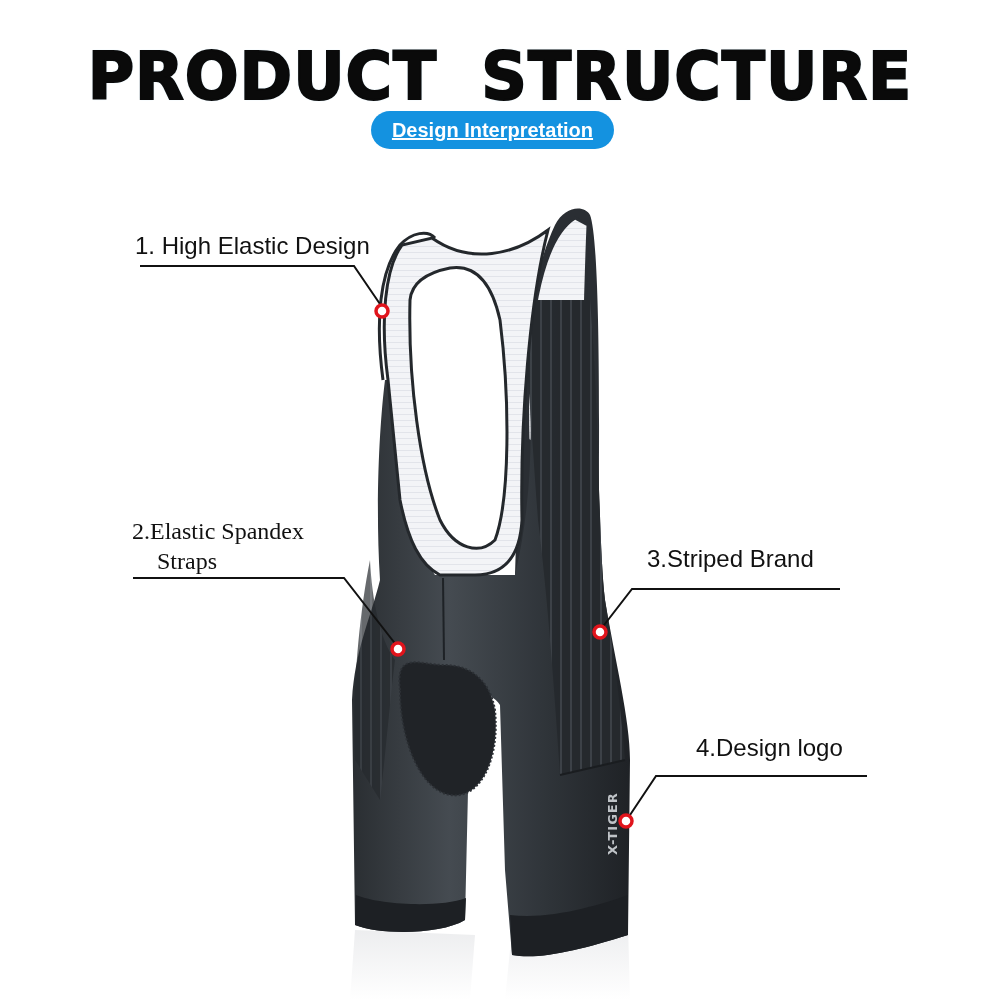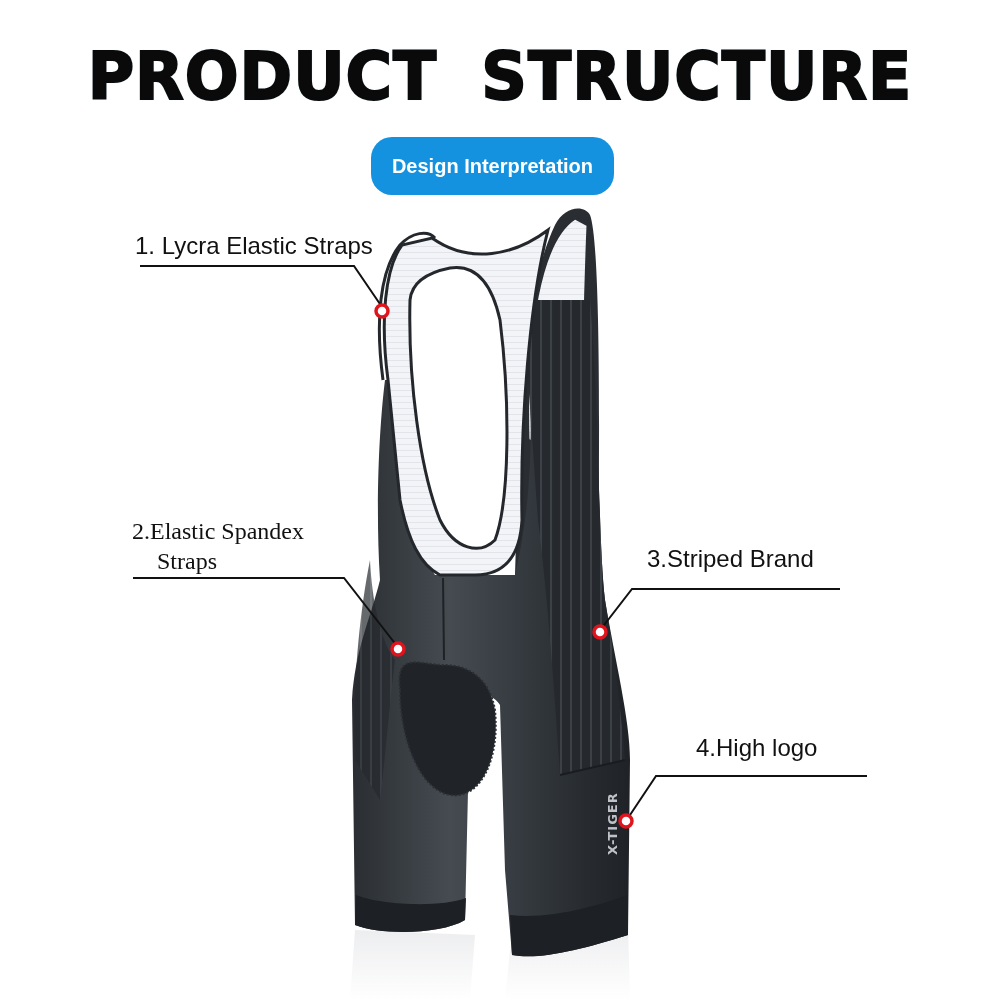--- a/index.html
+++ b/index.html
@@ -5,23 +5,23 @@
   html, body { margin:0; padding:0; background:#ffffff; }
   body { width:1000px; height:1000px; position:relative; overflow:hidden; font-family:"Liberation Sans", sans-serif; }
   .title {
     position:absolute; left:0; top:38px; width:1000px; text-align:center;
     font-family:"DejaVu Sans", sans-serif; font-weight:bold; font-size:66px; letter-spacing:1px;
     color:#0a0a0a; word-spacing:22px; transform:scaleX(0.96);
     -webkit-text-stroke:2px #0a0a0a;
     text-shadow: 0 0 2px #7fc6ee;
   }
   .pill {
-    position:absolute; left:371px; top:137px; width:243px; height:58px; border-radius:21px;
+    position:absolute; left:371px; top:111px; width:243px; height:38px; border-radius:21px;
     background:#1492e0; color:#fff; font-weight:bold; font-size:20px;
-    display:flex; align-items:center; justify-content:center;
+    display:flex; align-items:center; justify-content:center;text-decoration:underline;
   }
   .label { position:absolute; font-size:24px; color:#111; line-height:30px; }
   svg.art { position:absolute; left:0; top:0; }
 </style>
 </head>
 <body>
 
 <div class="title">PRODUCT STRUCTURE</div>
 <div class="pill">Design Interpretation</div>
 
@@ -86,24 +86,24 @@
 
   <g fill="#ffffff" stroke="#e0141c" stroke-width="3.5">
     <circle cx="382" cy="311" r="6"></circle>
     <circle cx="398" cy="649" r="6"></circle>
     <circle cx="600" cy="632" r="6"></circle>
     <circle cx="626" cy="821" r="6"></circle>
   </g>
 </svg>
 
 <div class="label" style="left:135px; top:231px;">
-  <span>1.</span> <span>Lycra Elastic Straps</span>
+  <span>1.</span> <span>High Elastic Design</span>
 </div>
 <div class="label" style="left:132px; top:516px;font-family:Liberation Serif, serif;">
   <span>2.</span><span>Elastic Spandex</span><br>
   <span style="padding-left:25px">Straps</span>
 </div>
 <div class="label" style="left:647px; top:544px;">
   <span>3.</span><span>Striped Brand</span>
 </div>
 <div class="label" style="left:696px; top:733px;">
-  <span>4.</span><span>High logo</span>
+  <span>4.</span><span>Design logo</span>
 </div>
 
 </body></html>

